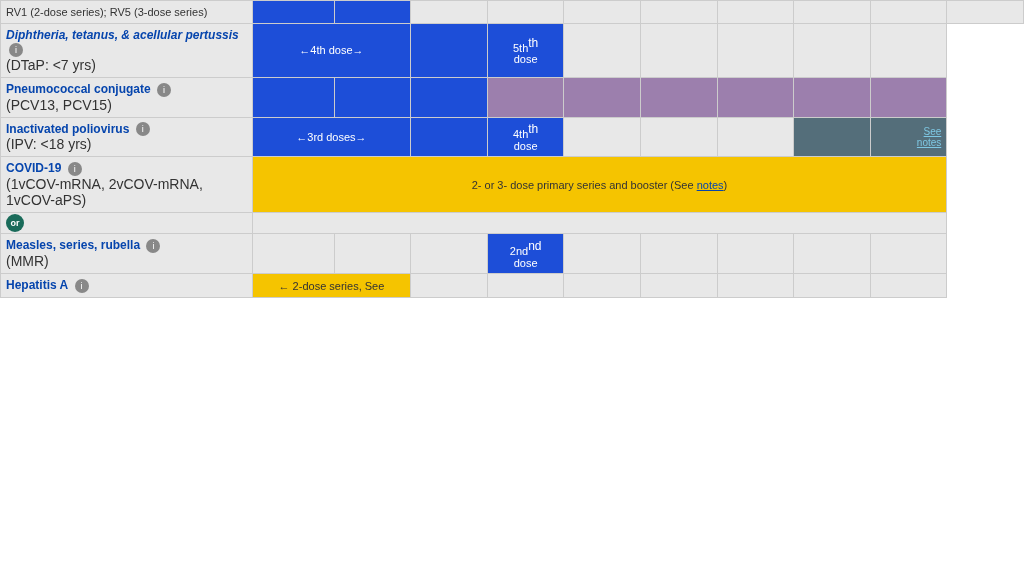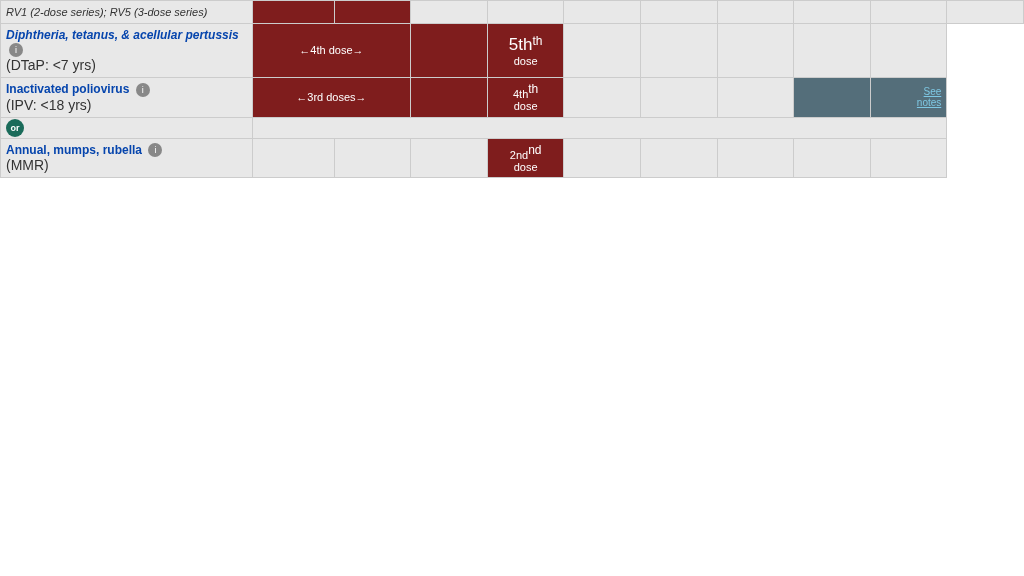--- a/index.html
+++ b/index.html
@@ -46,21 +46,21 @@
     }
     .sub-text {
       font-size: 14px;
       color: #333;
     }
 
     
     .age-col { width: 70px; text-align: center; }
 
     
-    .teal-dark { background: #7f1d1d; color: white; }
+    .teal-dark { background: #1d4ed8; color: white; }
     .purple { background: #9c7fad; color: white; }
     .slate-dark { background: #546e7a; color: white; }
     .yellow { background: #f5c400; color: #333; }
     .yellow-dark { background: #d4a800; color: #333; }
 
     .dose-cell {
       text-align: center;
       font-size: 11px;
       padding: 4px 3px;
     }
@@ -102,21 +102,21 @@
     }
   </style>
 </head>
 <body>
 
 <table class="schedule-table">
 
   <tbody>
       <tr>
     <td class="vaccine-name-col">
-      <span style="font-size:11px; color:#333;font-style:italic;">RV1 (2-dose series); RV5 (3-dose series)</span>
+      <span style="font-size:11px; color:#333;">RV1 (2-dose series); RV5 (3-dose series)</span>
     </td>
 
     <td class="age-col teal-dark dose-cell" style="width:75px;"></td>
     <td class="age-col teal-dark dose-cell"></td>
     <td class="age-col" style="background:#e8e8e8;"></td>
     <td class="age-col" style="background:#e8e8e8;"></td>
     <td class="age-col" style="background:#e8e8e8;"></td>
     <td class="age-col" style="background:#e8e8e8;"></td>
     <td class="age-col" style="background:#e8e8e8;"></td>
     <td class="age-col" style="background:#e8e8e8;"></td>
@@ -129,31 +129,48 @@
       <a href="#" style="font-style:italic;">Diphtheria, tetanus, &amp; acellular pertussis</a>
       <span class="info-icon">i</span><br>
       <span class="sub-text">(DTaP: &lt;7 yrs)</span>
     </td>
 
     <td class="teal-dark dose-cell" colspan="2">
       <span>←4th dose→</span>
     </td>
     <td class="teal-dark dose-cell"></td>
     <td class="teal-dark dose-cell">
-      <span style="font-size:17px;">5th</span><span class="dose-sup">th</span><br>
+      <span style="font-size:11px;">5th</span><span class="dose-sup">th</span><br>
       <span>dose</span>
     </td>
     <td style="background:#e8e8e8;"></td>
     <td style="background:#e8e8e8;"></td>
     <td style="background:#e8e8e8;"></td>
     <td style="background:#e8e8e8;"></td>
     <td style="background:#e8e8e8;"></td>
   </tr>
 
 
+  <tr>
+    <td class="vaccine-name-col">
+      <a href="#">Pneumococcal conjugate</a>
+      <span class="info-icon">i</span><br>
+      <span class="sub-text">(PCV13, PCV15)</span>
+    </td>
+    <td class="teal-dark"></td>
+    <td class="teal-dark"></td>
+    <td class="teal-dark"></td>
+
+    <td class="purple"></td>
+    <td class="purple"></td>
+    <td class="purple"></td>
+    <td class="purple"></td>
+    <td class="purple"></td>
+    <td class="purple"></td>
+  </tr>
 
   <tr>
     <td class="vaccine-name-col">
       <a href="#">Inactivated poliovirus</a>
       <span class="info-icon">i</span><br>
       <span class="sub-text">(IPV: &lt;18 yrs)</span>
     </td>
     <td class="teal-dark dose-cell" colspan="2">
       <span>←3rd doses→</span>
     </td>
@@ -165,45 +182,72 @@
     <td style="background:#e8e8e8;"></td>
     <td style="background:#e8e8e8;"></td>
     <td style="background:#e8e8e8;"></td>
 
     <td class="slate-dark"></td>
     <td class="slate-dark see-notes">
       <span style="font-size:10px; color:#7ec8e3; text-decoration:underline;margin-top:36px;">See<br>notes</span>
     </td>
   </tr>
 
+  <tr>
+    <td class="vaccine-name-col">
+      <a href="#">COVID-19</a>
+      <span class="info-icon">i</span><br>
+      <span class="sub-text">(1vCOV-mRNA, 2vCOV-mRNA, 1vCOV-aPS)</span>
+    </td>
+    <td class="yellow centered-text" colspan="9">
+      <span>2- or 3- dose primary series and booster (See <a href="#" style="color:#0645ad;">notes</a>)</span>
+    </td>
+  </tr>
 
 
   <tr class="or-row">
     <td class="vaccine-name-col" style="background:#e8e8e8; padding:1px 5px;">
       <span class="or-badge">or</span>
     </td>
     <td colspan="9" style="background:#e8e8e8; height:8px;"></td>
   </tr>
 
 
   <tr>
     <td class="vaccine-name-col">
-      <a href="#">Annual, mumps, rubella</a>
+      <a href="#">Measles, series, rubella</a>
       <span class="info-icon">i</span><br>
       <span class="sub-text">(MMR)</span>
     </td>
     <td style="background:#e8e8e8;"></td>
     <td style="background:#e8e8e8;"></td>
     <td style="background:#e8e8e8;"></td>
     <td class="teal-dark dose-cell">
       <span>2nd</span><span class="dose-sup">nd</span><br>
       <span>dose</span>
     </td>
     <td style="background:#e8e8e8;"></td>
     <td style="background:#e8e8e8;"></td>
     <td style="background:#e8e8e8;"></td>
     <td style="background:#e8e8e8;"></td>
     <td style="background:#e8e8e8;"></td>
   </tr>
 
 
+  <tr>
+    <td class="vaccine-name-col">
+      <a href="#">Hepatitis A</a>
+      <span class="info-icon">i</span>
+    </td>
+
+    <td class="yellow dose-cell" colspan="2">
+      <span>← 2-dose series, See</span>
+    </td>
+    <td style="background:#e8e8e8;"></td>
+    <td style="background:#e8e8e8;"></td>
+    <td style="background:#e8e8e8;"></td>
+    <td style="background:#e8e8e8;"></td>
+    <td style="background:#e8e8e8;"></td>
+    <td style="background:#e8e8e8;"></td>
+    <td style="background:#e8e8e8;"></td>
+  </tr>
 </tbody>
   </table>
 
 </body></html>

